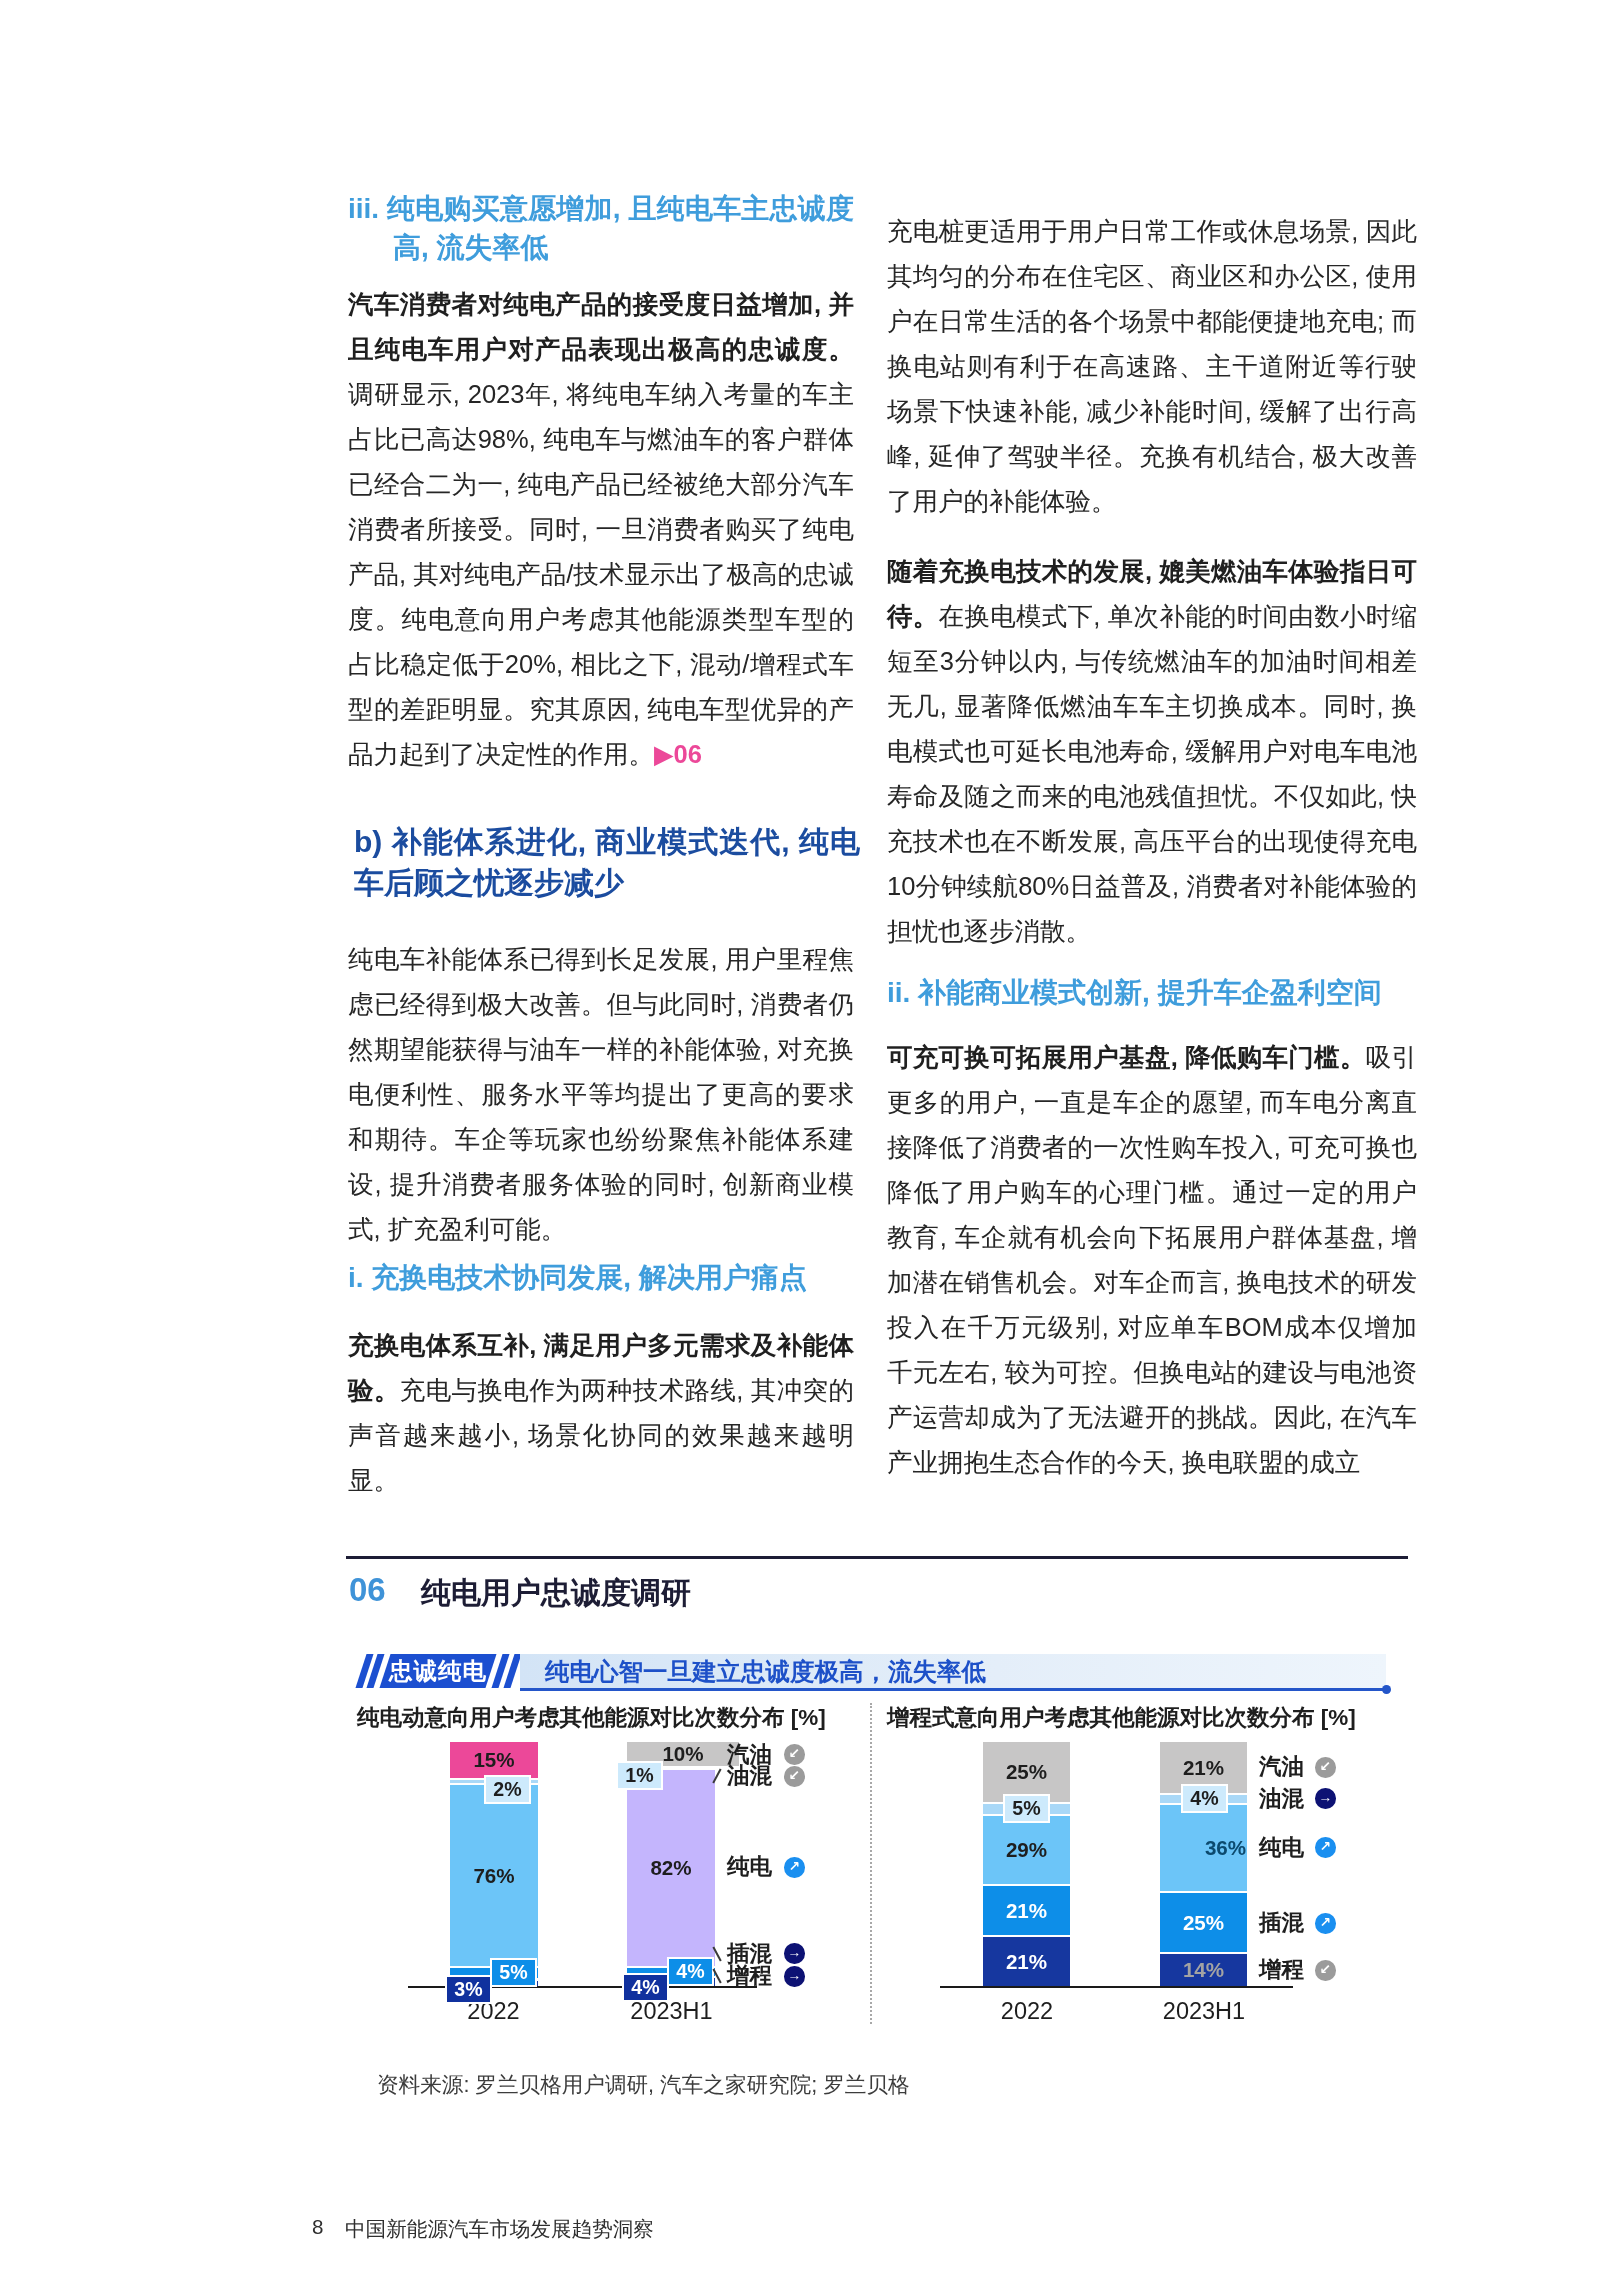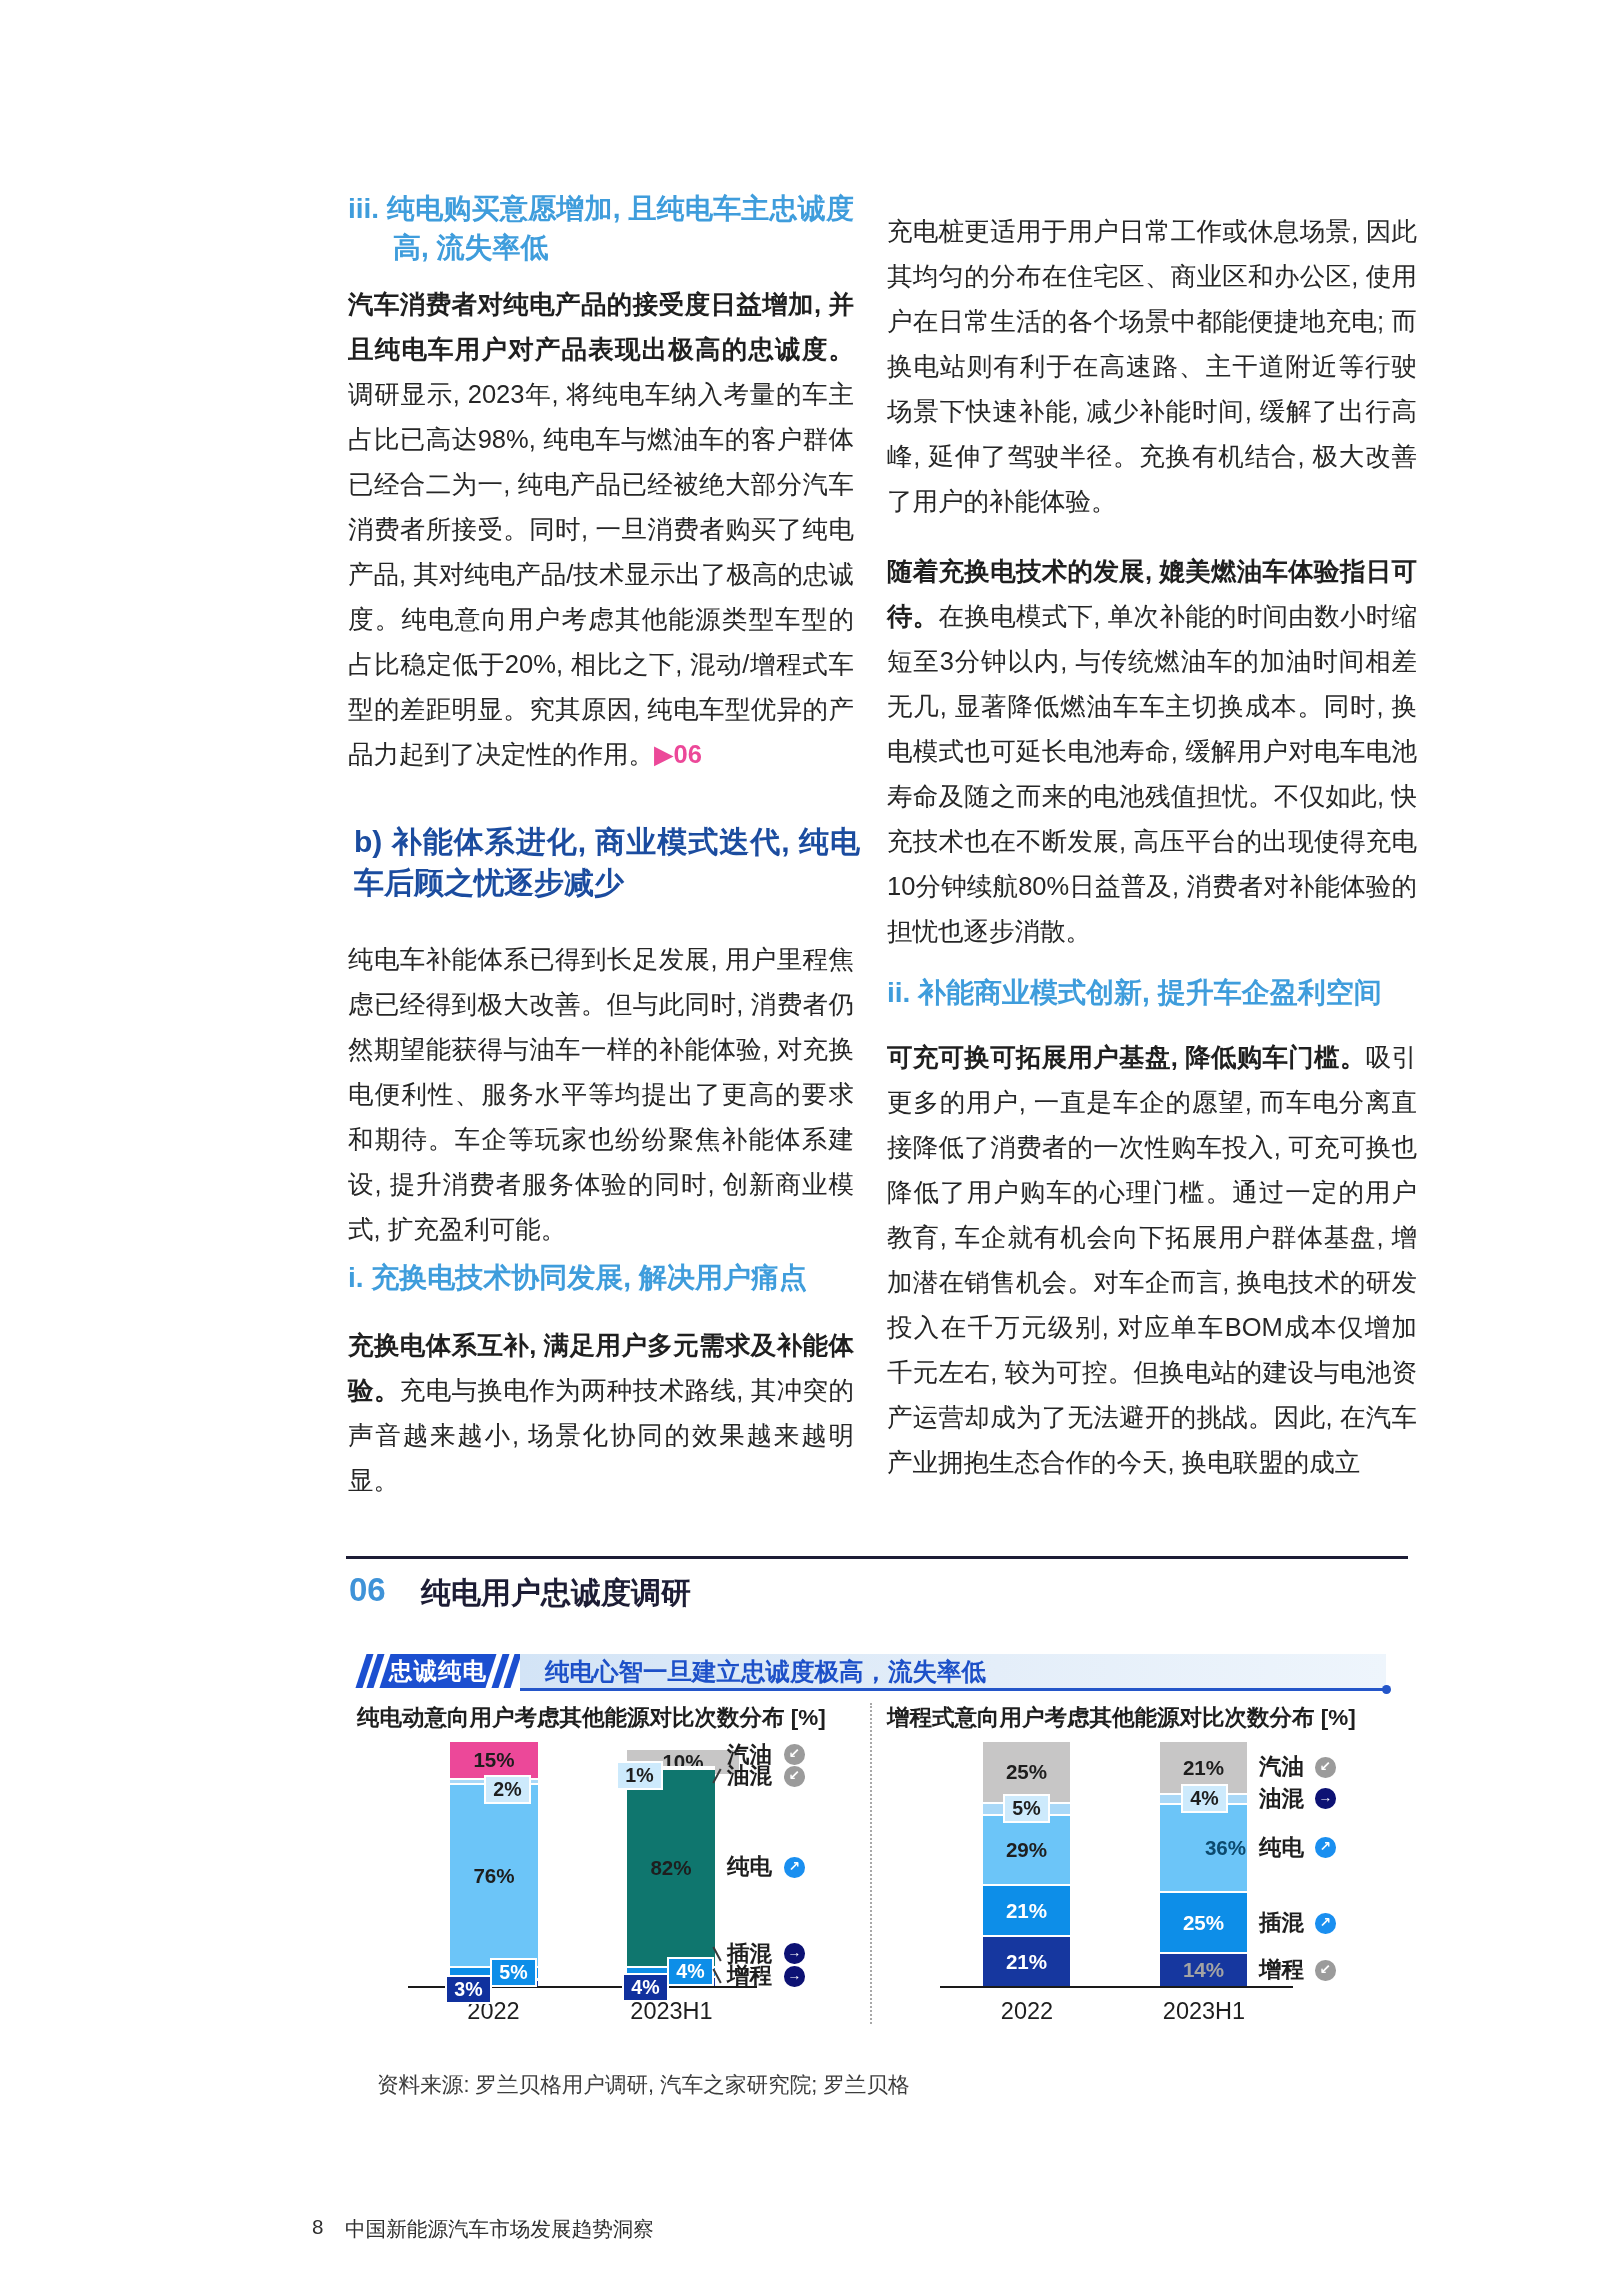--- a/index.html
+++ b/index.html
@@ -101,25 +101,25 @@
       <div class="abs" style="left: 450px; top: 1742px; width: 88px; height: 36px; background: #ec4899;">
         <div class="seg-label" style="left: 0px; top: 0px; width: 100%; height: 100%; color: rgb(30, 30, 30);">15%</div>
       </div>
       <div class="abs" style="left: 450px; top: 1778px; width: 88px; height: 4.8px; background: rgb(169, 216, 247); border-top: 2px solid rgb(255, 255, 255);"></div>
       <div class="abs" style="left: 450px; top: 1783px; width: 88px; height: 184px; background: rgb(108, 197, 248); border-top: 2px solid rgb(255, 255, 255);">
         <div class="seg-label" style="left: 0px; top: 0px; width: 100%; height: 100%; color: rgb(30, 30, 30);">76%</div>
       </div>
       <div class="abs" style="left: 450px; top: 1966px; width: 88px; height: 12px; background: rgb(13, 142, 232); border-top: 2px solid rgb(255, 255, 255);"></div>
       <div class="abs" style="left: 450px; top: 1979px; width: 88px; height: 7.2px; background: rgb(22, 55, 159); border-top: 2px solid rgb(255, 255, 255);"></div>
       <div class="cat-label" style="left: 420px; top: 1998px; width: 147px;">2022</div>
-      <div class="abs" style="left: 627px; top: 1742px; width: 112px; height: 24px; background: rgb(199, 198, 198); margin-top: 8px;">
+      <div class="abs" style="left: 627px; top: 1742px; width: 112px; height: 24px; background: rgb(199, 198, 198);">
         <div class="seg-label" style="left: 0px; top: 0px; width: 100%; height: 100%; color: rgb(30, 30, 30);">10%</div>
       </div>
       <div class="abs" style="left: 627px; top: 1766px; width: 88px; height: 2.4px; background: rgb(169, 216, 247); border-top: 2px solid rgb(255, 255, 255);"></div>
-      <div class="abs" style="left: 627px; top: 1768px; width: 88px; height: 198px; background: #0f766e; border-top: 2px solid rgb(255, 255, 255);">
+      <div class="abs" style="left: 627px; top: 1768px; width: 88px; height: 198px; background: #c4b5fd; border-top: 2px solid rgb(255, 255, 255);">
         <div class="seg-label" style="left: 0px; top: 0px; width: 100%; height: 100%; color: rgb(30, 30, 30);">82%</div>
       </div>
       <div class="abs" style="left: 627px; top: 1966px; width: 88px; height: 9.7px; background: rgb(13, 142, 232); border-top: 2px solid rgb(255, 255, 255);"></div>
       <div class="abs" style="left: 627px; top: 1976px; width: 88px; height: 9.7px; background: rgb(22, 55, 159); border-top: 2px solid rgb(255, 255, 255);"></div>
       <div class="cat-label" style="left: 598px; top: 1998px; width: 147px;">2023H1</div>
       <div class="abs axis" style="left: 408px; top: 1986px; width: 349px;"></div>
       <div class="seg-box" style="left: 486px; top: 1777px; background: rgb(205, 234, 252); color: rgb(30, 30, 30);">2%</div>
       <div class="seg-box" style="left: 492px; top: 1960px; background: rgb(13, 142, 232); color: rgb(255, 255, 255);">5%</div>
       <div class="seg-box" style="left: 447px; top: 1977px; background: rgb(16, 49, 158); color: rgb(255, 255, 255);">3%</div>
       <div class="seg-box" style="left: 618px; top: 1763px; background: rgb(205, 234, 252); color: rgb(30, 30, 30);">1%</div>

